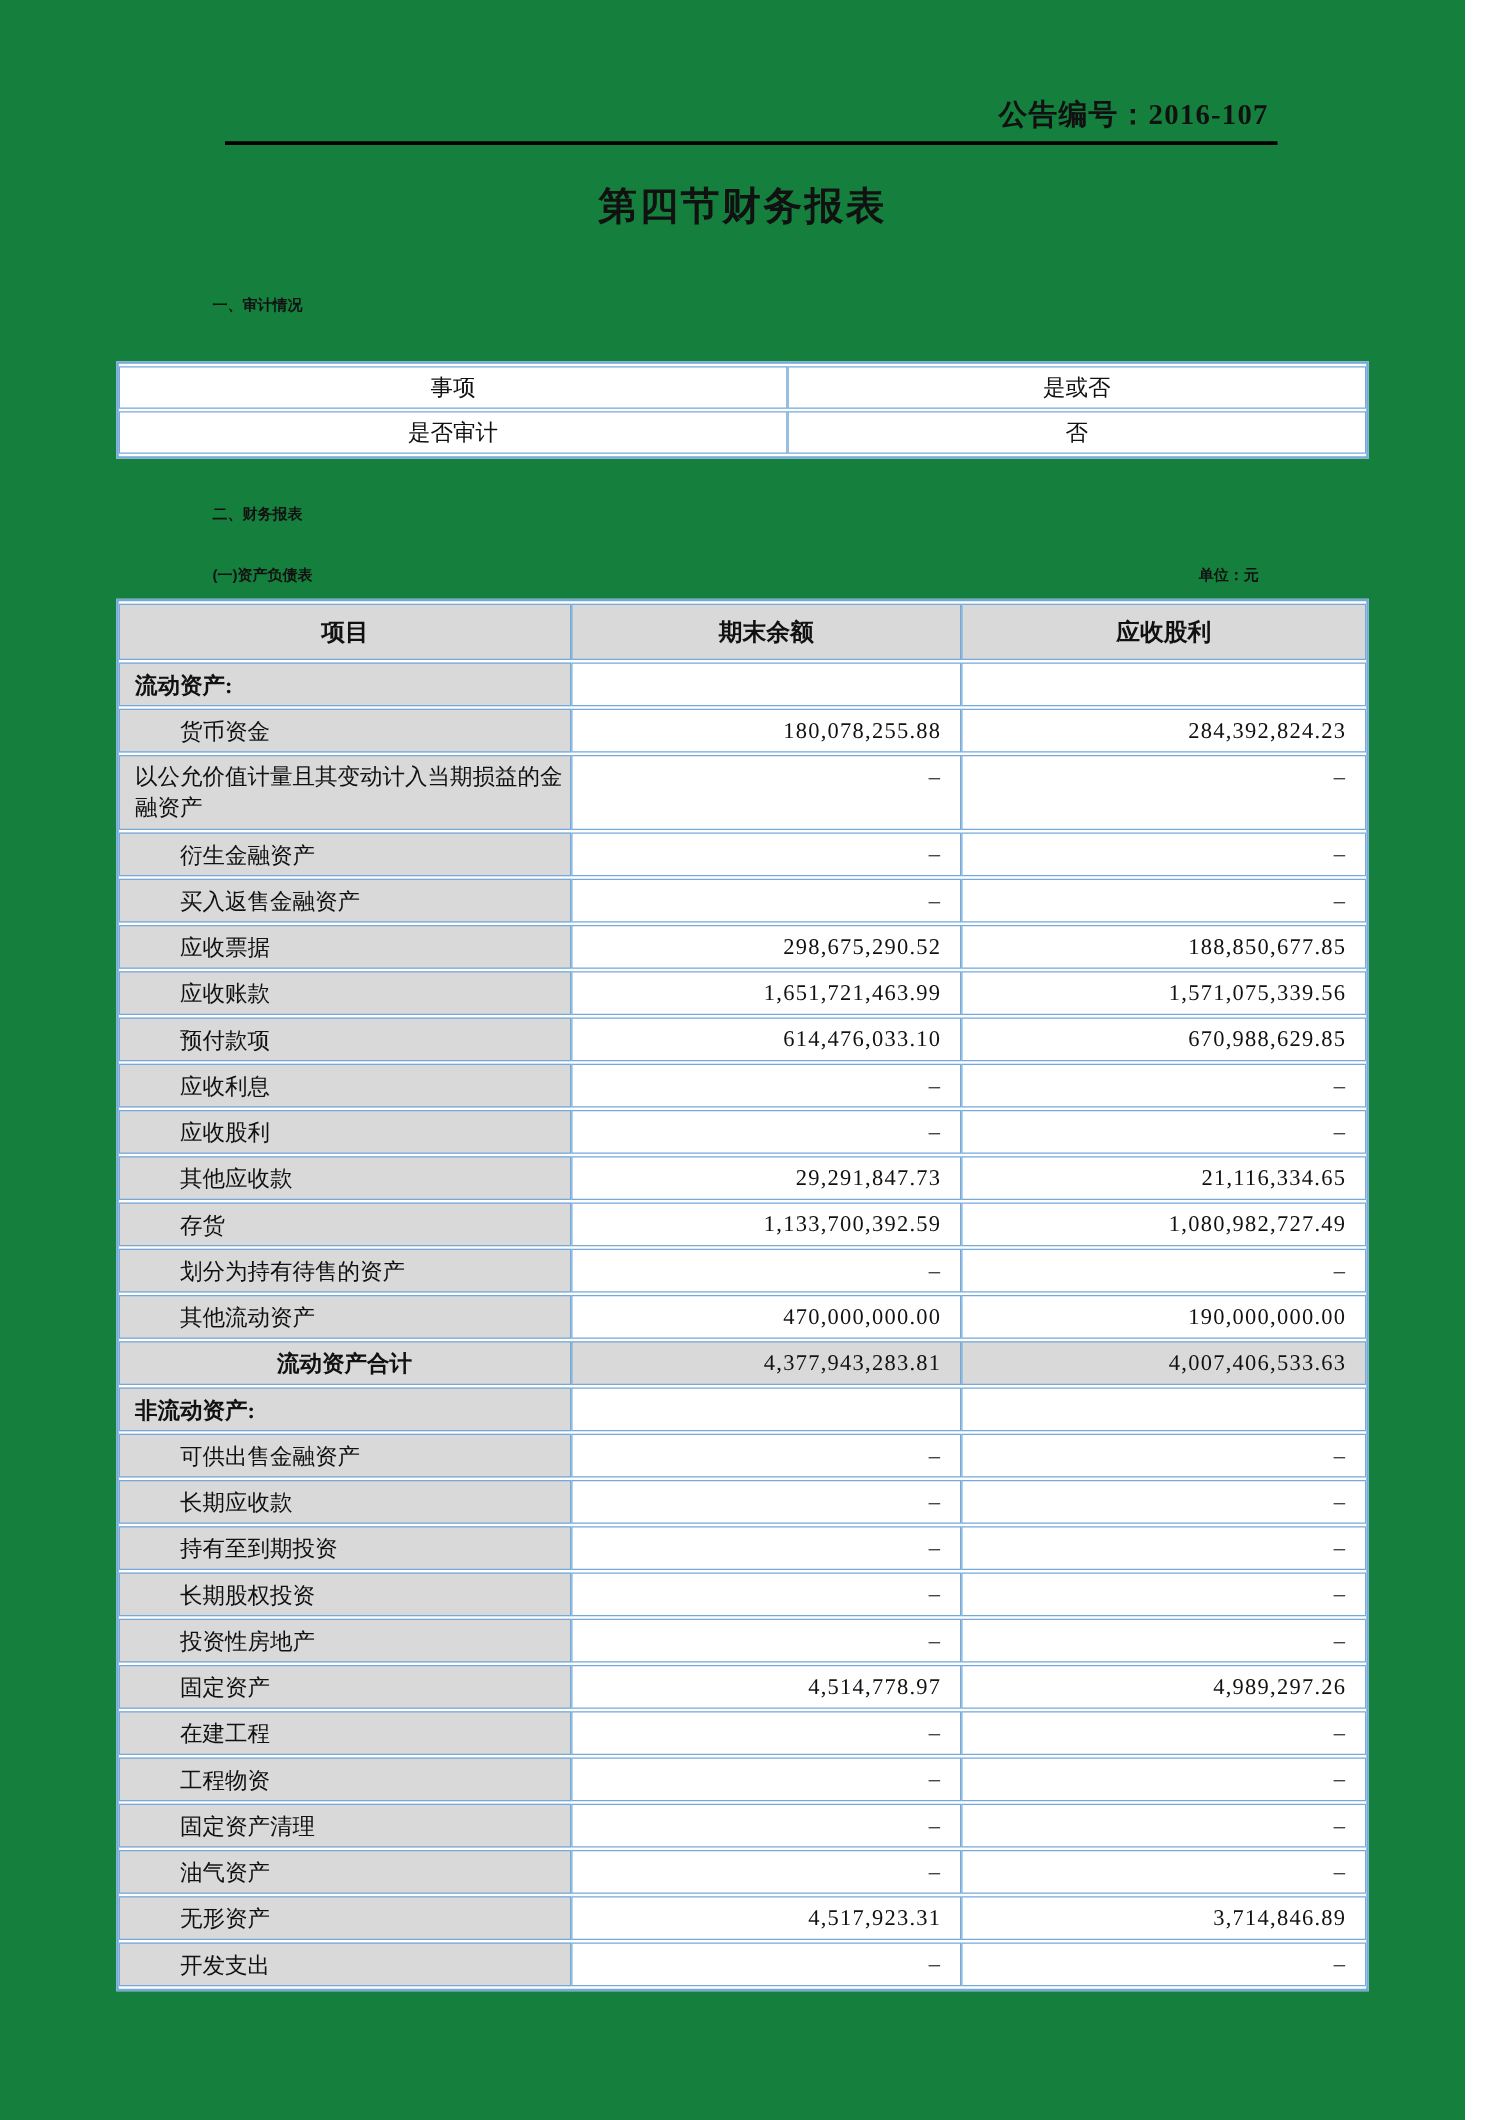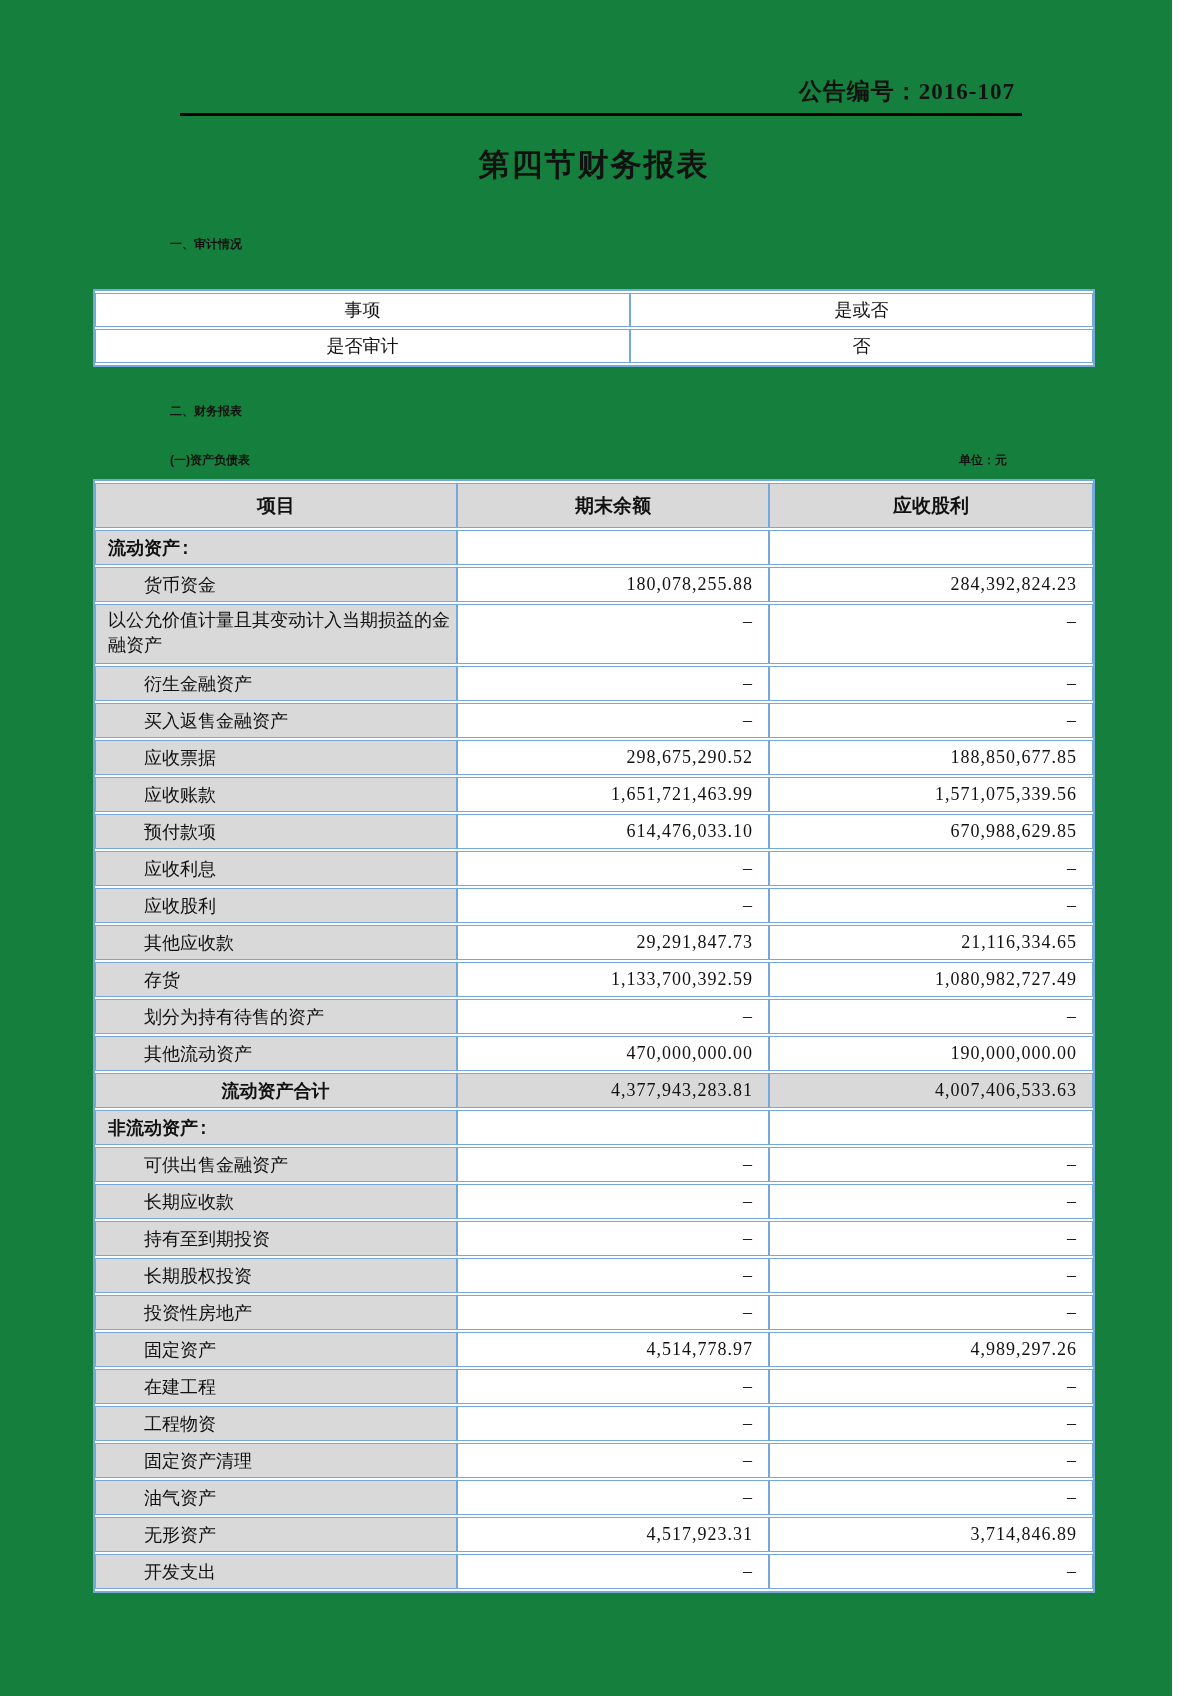--- a/index.html
+++ b/index.html
@@ -82,21 +82,20 @@
     height:41px;
     background:var(--cellgray);
     font-weight:bold;
     font-size:19px;
     text-align:center;
   }
   table.bs td{height:31px;}
   td.lab{
     background:var(--cellgray);
     padding-left:48px;
-    font-family:Liberation Mono, monospace;
   }
   td.val{
     text-align:right;
     padding-right:15px;
     background:#ffffff;
     letter-spacing:1px;
   }
   tr.section td.lab{padding-left:12px;font-weight:bold;}
   tr.wrap td.lab{
     padding:4px 6px 4px 12px;

